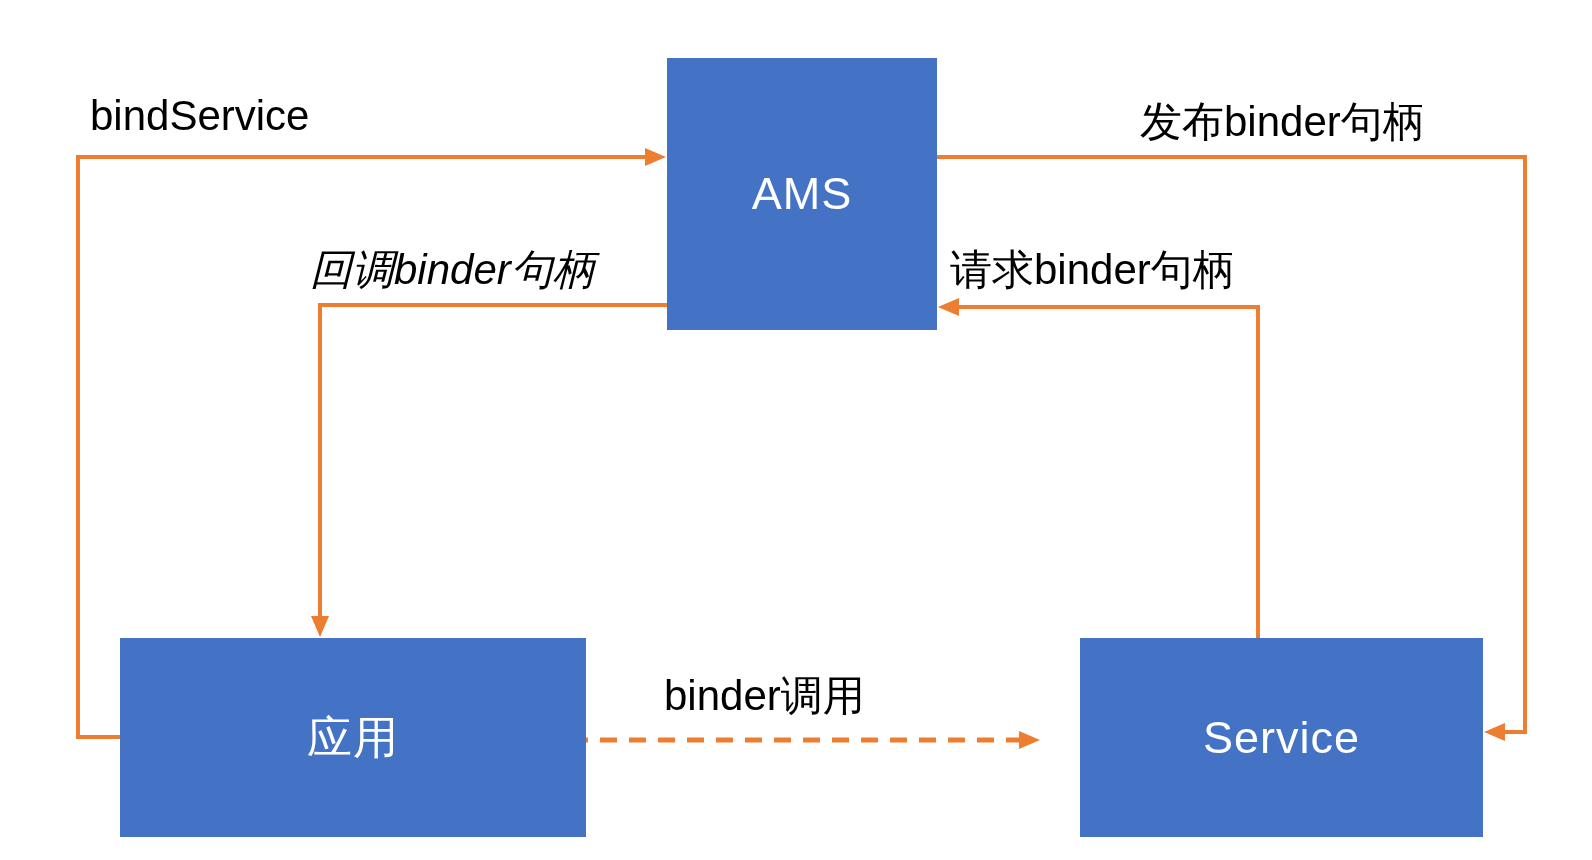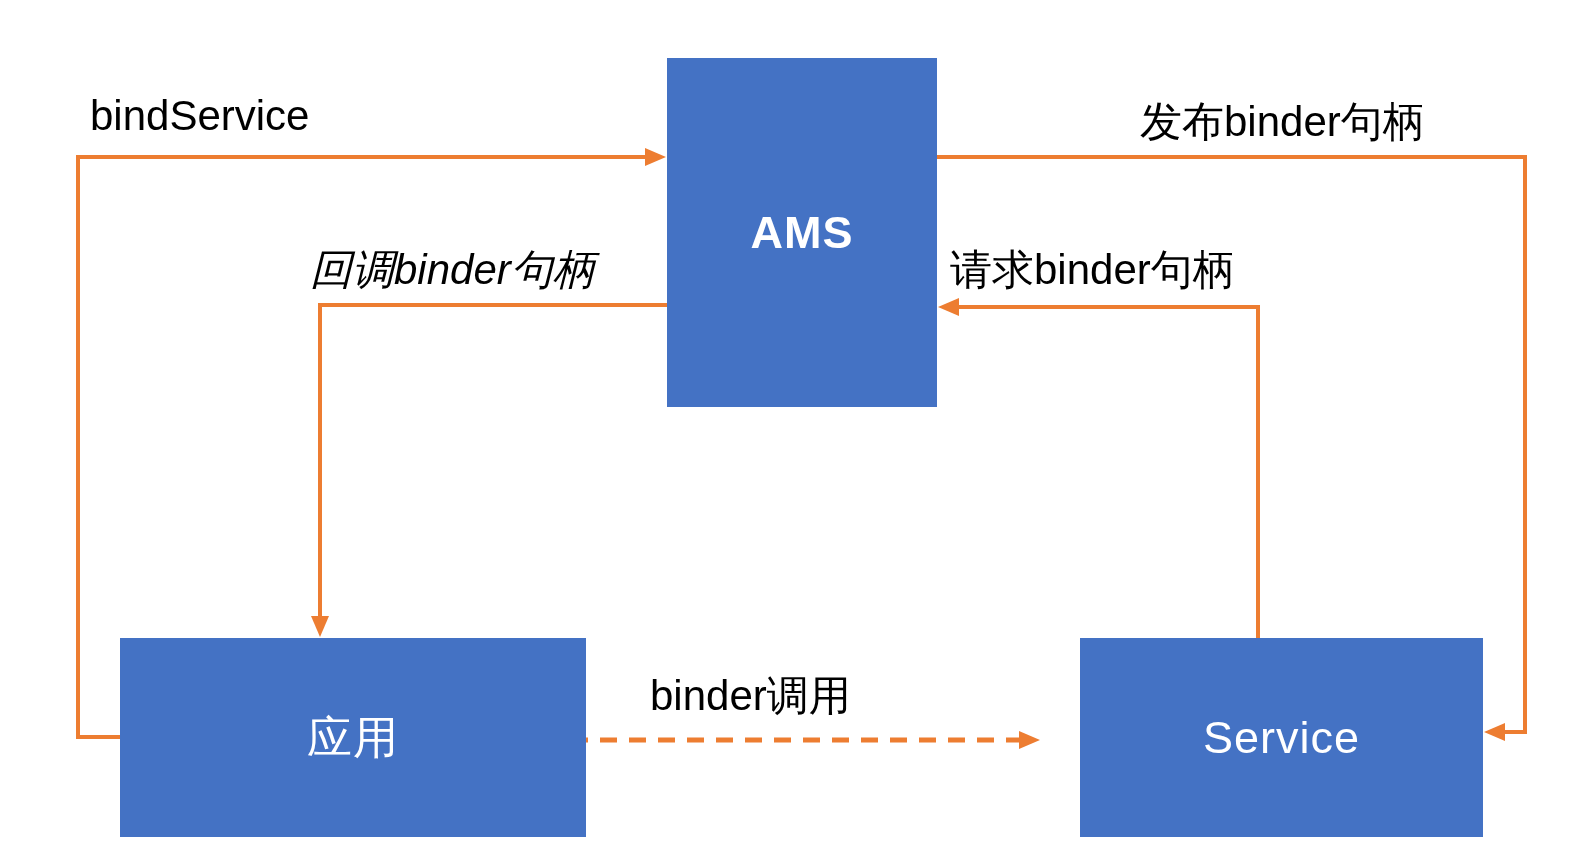--- a/index.html
+++ b/index.html
@@ -34,34 +34,34 @@
   .node {
     position: absolute;
     background: #4472C4;
     color: #ffffff;
     display: flex;
     align-items: center;
     justify-content: center;
     font-size: 45px;
     letter-spacing: 1px;
   }
-  .node-ams     { left: 667px;  top: 58px;  width: 270px; height: 349px; font-weight: bold; }
+  .node-ams     { left: 667px;  top: 58px;  width: 270px; height: 272px; }
   .node-app     { left: 120px;  top: 638px; width: 466px; height: 199px; font-family: Liberation Mono, monospace; }
   .node-service { left: 1080px; top: 638px; width: 403px; height: 199px; }
   .edge-label {
     position: absolute;
     color: #000000;
     font-size: 42px;
     white-space: nowrap;
   }
   .lbl-bindservice { left: 90px;   top: 92px; }
   .lbl-request     { left: 1140px; top: 94px; }
   .lbl-publish     { left: 950px;  top: 242px; }
   .lbl-callback    { left: 310px;  top: 242px; font-style: italic; }
-  .lbl-bindercall  { left: 650px;  top: 668px; }
+  .lbl-bindercall  { left: 664px;  top: 668px; }
 </style>
 </head>
 <body>
 
 <div class="canvas">
 
   <svg class="arrows-layer" viewBox="0 0 1592 860" xmlns="http://www.w3.org/2000/svg">
     <defs>
       <marker id="arrowhead" markerUnits="userSpaceOnUse" markerWidth="22" markerHeight="18" refX="1" refY="9" orient="auto">
         <path d="M0,0 L21,9 L0,18 Z" fill="#ED7D31"></path>

